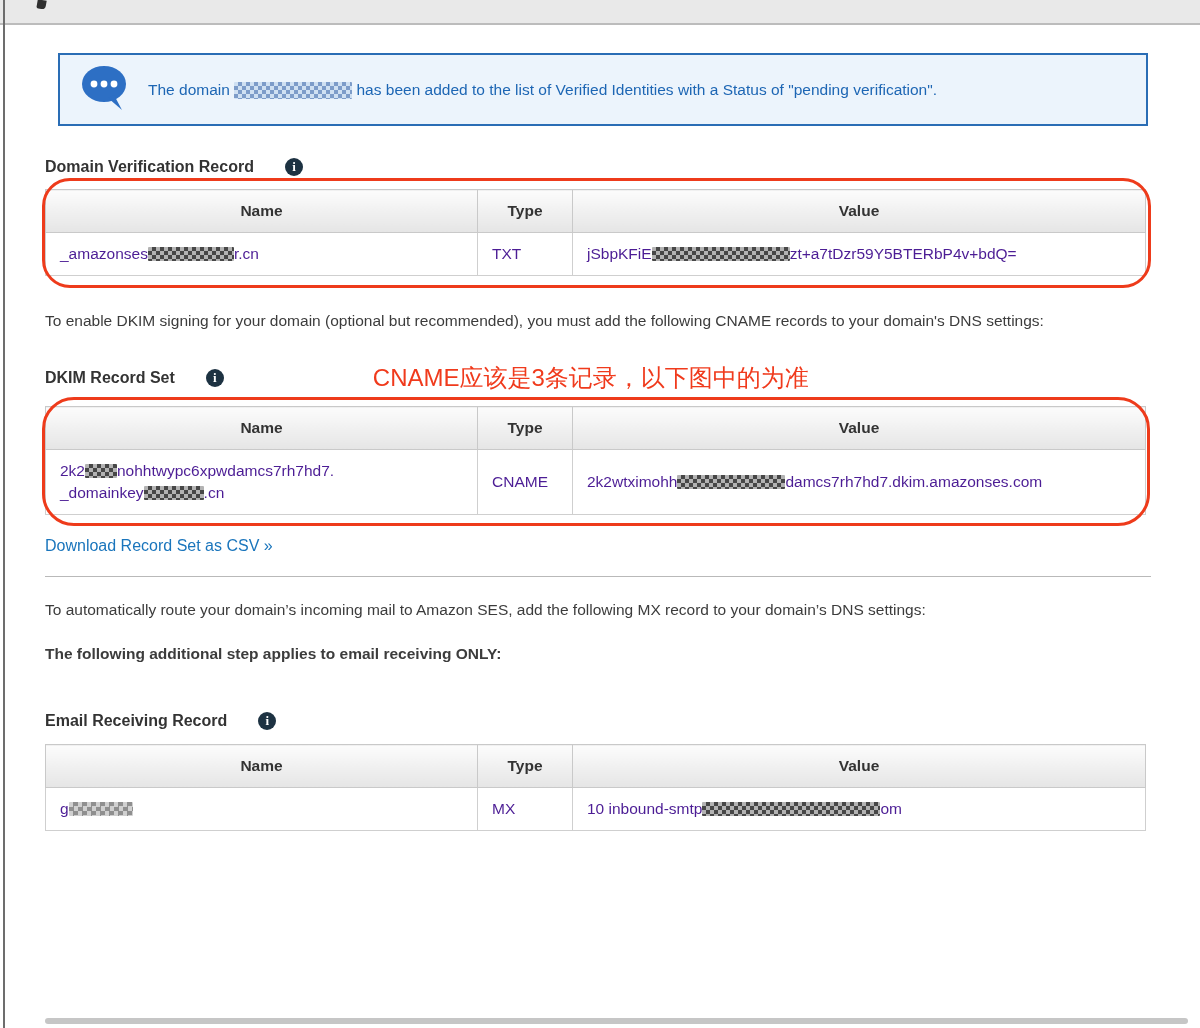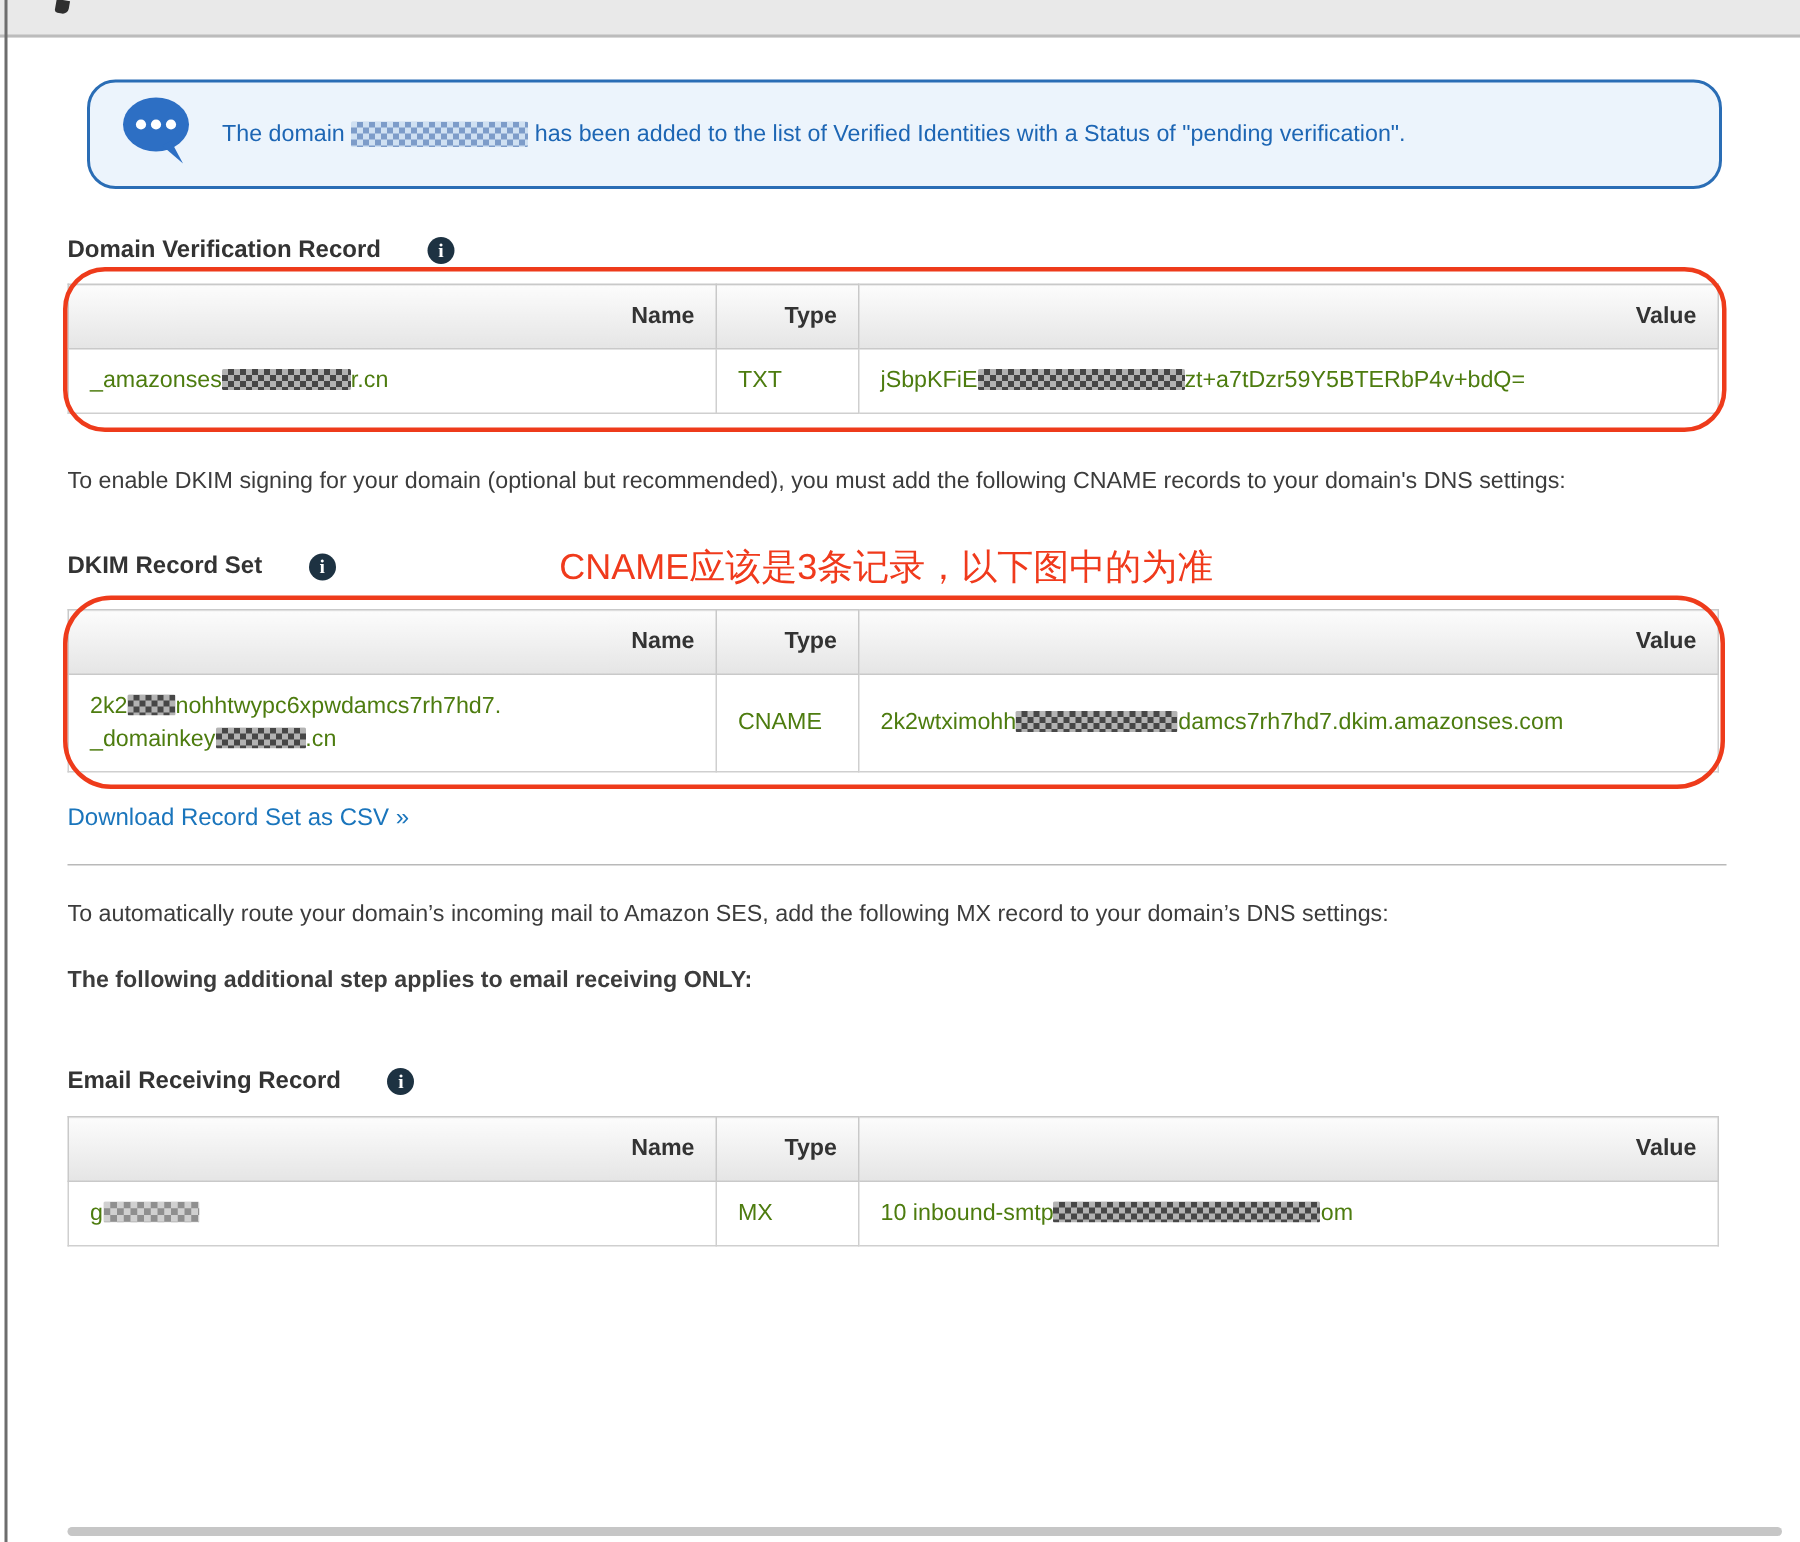--- a/index.html
+++ b/index.html
@@ -17,21 +17,21 @@
   .glyph { position:absolute; left:37px; top:0; width:9px; height:9px; background:#2f2f2f;
            border-radius:0 0 4px 2px; transform:rotate(10deg); }
   .left-line { position:absolute; left:3px; top:0; width:2px; height:1028px; background:#6d6d6d; }
   .bottom-bar { position:absolute; left:45px; top:1018px; width:1143px; height:6px;
                 background:#c6c6c6; border-radius:3px; }
 
   .content { margin-left:45px; width:1108px; position:relative; }
 
   
   .banner { margin:28px 0 0 13px; width:1090px; min-height:73px;
-            border:2px solid #2a6db5; border-radius:19px; background:#ecf4fc;
+            border:2px solid #2a6db5; border-radius:0; background:#ecf4fc;
             display:flex; align-items:center; gap:19px; padding:8px 16px 8px 21px; }
   .banner-text { color:#1d66b4; line-height:24px; width:990px; }
 
   
   .px { display:inline-block; height:14px; vertical-align:-2px; border-radius:1px;
         background:repeating-conic-gradient(#8f8f8f 0% 25%, #d0d0d0 0% 50%) 0 0 / 9px 9px; }
   .px.dark { background:repeating-conic-gradient(#474747 0% 25%, #b3b3b3 0% 50%) 0 0 / 8px 8px; }
   .px.blue { height:17px; vertical-align:-4px;
         background:repeating-conic-gradient(#7d9cc9 0% 25%, #cfe0f2 0% 50%) 0 0 / 8px 8px; }
 
@@ -43,22 +43,22 @@
   .info-icon { width:18px; height:18px; border-radius:50%; background:#1d3242; color:#fff;
                display:inline-flex; align-items:center; justify-content:center;
                font:bold 13px "Liberation Serif",serif; cursor:pointer; flex:0 0 auto; }
   .cn-note { margin-left:118px; font-size:24px; color:#f03a1c; white-space:nowrap; }
 
   
   .tbl-wrap { position:relative; margin-top:13px; width:1100px; }
   table { width:1100px; border-collapse:collapse; table-layout:fixed; background:#fff; }
   col.c-name { width:432px; } col.c-type { width:95px; } col.c-value { width:573px; }
   th { background:linear-gradient(#fcfcfc,#e5e5e5); border:1px solid #c9c9c9;
-       text-align:right; font-size:15.5px; font-weight:bold; color:#333; padding:12px 14px; }
-  td { border:1px solid #cfcfcf; padding:10px 14px; font-size:15.5px; color:#4d7c0f;
+       text-align:center; font-size:15.5px; font-weight:bold; color:#333; padding:12px 14px; }
+  td { border:1px solid #cfcfcf; padding:10px 14px; font-size:15.5px; color:#4c1d95;
        line-height:22px; overflow:hidden; }
   tr.hl td { background:#fcf7dd; }
   .two-line { height:44px; }
 
   .oval { position:absolute; border:3px solid #ee3b1b; border-radius:28px; pointer-events:none; }
   .oval1 { left:-3px; right:-6px; top:-11px; bottom:-12px; }
   .oval2 { left:-3px; right:-5px; top:-9px; bottom:-11px; border-radius:32px; }
 
   .csv-link { display:inline-block; margin-top:22px; color:#1a75bc; font-size:16px;
               text-decoration:none; cursor:pointer; }

